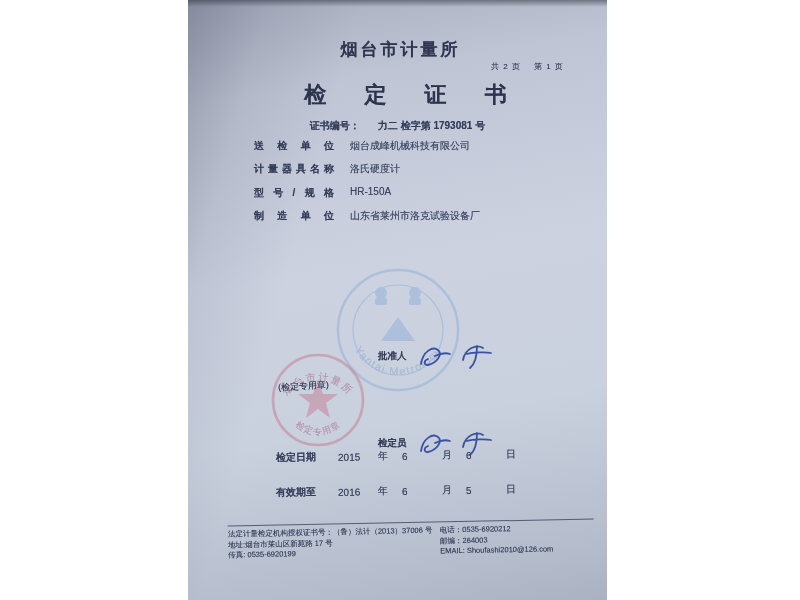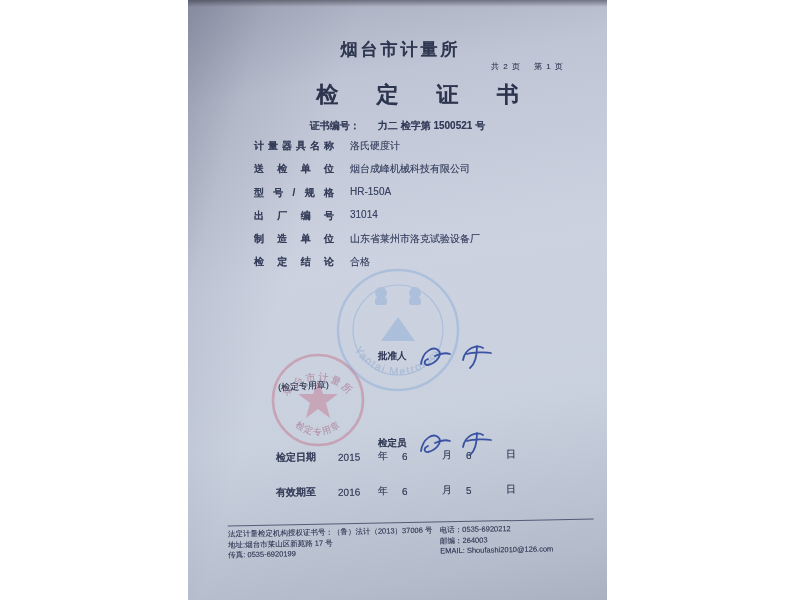--- a/index.html
+++ b/index.html
@@ -15,21 +15,21 @@
       linear-gradient(170deg, #a6acbd 0%, #bfc5d4 16%, #ccd2e0 44%, #c9d0de 68%, #b4bbca 92%, #aab1c0 100%);
     color:#39425e;
   }
   .photo *{text-shadow:0 0 .6px rgba(55,62,92,.55);}
 
   .org-title{position:absolute;top:38px;left:0;width:100%;text-align:center;
     font-size:17px;font-weight:bold;letter-spacing:3px;padding-left:3px;color:#2e3650;}
   .page-info{position:absolute;top:61px;left:303px;display:flex;gap:13px;
     font-size:8px;color:#3a4260;letter-spacing:1px;white-space:nowrap;}
   .cert-title{position:absolute;top:80px;left:0;width:100%;text-align:center;
-    font-size:22px;font-weight:bold;letter-spacing:16px;padding-left:28px;color:#2c344e;}
+    font-size:22px;font-weight:bold;letter-spacing:16px;padding-left:16px;color:#2c344e;}
   .cert-no{position:absolute;top:119px;left:0;width:100%;display:flex;justify-content:center;gap:18px;
     font-size:10px;font-weight:bold;color:#333c58;white-space:nowrap;}
 
   .fields{position:absolute;top:139px;left:66px;}
   .frow{height:23.3px;display:flex;align-items:flex-start;white-space:nowrap;}
   .flabel{display:inline-block;width:80px;text-align:justify;text-align-last:justify;
     font-size:10px;font-weight:600;color:#333c58;}
   .fvalue{margin-left:16px;font-size:10px;color:#3b4464;}
 
   
@@ -68,21 +68,21 @@
 
     <div class="page-info">
       <span>共 2 页</span>
       <span>第 1 页</span>
     </div>
 
     <div class="cert-title">检 定 证 书</div>
 
     <div class="cert-no">
       <span>证书编号：</span>
-      <span>力二 检字第 1500521 号</span>
+      <span>力二 检字第 1793081 号</span>
     </div>
 
     <svg class="watermark" viewBox="0 0 130 130">
       <defs>
         <path id="wmArc" d="M16 70 A 50 50 0 0 0 114 70" fill="none"></path>
       </defs>
       <circle cx="65" cy="65" r="60" fill="none" stroke="#7ba3d6" stroke-width="2.5"></circle>
       <circle cx="65" cy="65" r="45" fill="none" stroke="#7ba3d6" stroke-width="1.2"></circle>
       <g fill="#7ba3d6">
         <circle cx="48" cy="28" r="6"></circle>
@@ -91,42 +91,34 @@
         <rect x="76" y="33" width="12" height="7" rx="2"></rect>
       </g>
       <polygon points="65,52 82,76 48,76" fill="#7ba3d6"></polygon>
       <text font-size="11" fill="#7ba3d6" letter-spacing="1.5" text-anchor="middle">
         <textPath href="#wmArc" startOffset="50%">Yantai Metrology</textPath>
       </text>
     </svg>
 
     <div class="fields">
       <div class="frow">
+        <span class="flabel">送检单位</span>
+        <span class="fvalue">烟台成峰机械科技有限公司</span>
+      </div>
+      <div class="frow">
         <span class="flabel">计量器具名称</span>
         <span class="fvalue">洛氏硬度计</span>
-      </div>
-      <div class="frow">
-        <span class="flabel">送检单位</span>
-        <span class="fvalue">烟台成峰机械科技有限公司</span>
       </div>
       <div class="frow">
         <span class="flabel">型号/规格</span>
         <span class="fvalue">HR-150A</span>
       </div>
       <div class="frow">
-        <span class="flabel">出厂编号</span>
-        <span class="fvalue">31014</span>
-      </div>
-      <div class="frow">
         <span class="flabel">制造单位</span>
         <span class="fvalue">山东省莱州市洛克试验设备厂</span>
-      </div>
-      <div class="frow">
-        <span class="flabel">检定结论</span>
-        <span class="fvalue">合格</span>
       </div>
     </div>
 
     <div class="sigrow" style="top:341px;">
       <span class="siglabel">批准人</span>
       <span class="sig" title="郑军">
         <svg width="82" height="30" viewBox="0 0 82 30" fill="none" stroke="#3a52a3" stroke-width="1.8" stroke-linecap="round">
           <path d="M6 23 C8 10 18 5 23 9 C28 13 22 22 13 24 C9 24.6 8 20 13 18"></path>
           <path d="M20 15 C26 12 32 12 35 13"></path>
           <path d="M48 19 C50 7 62 3 68 7 M52 13 C58 11 72 11 76 12 M62 5 C62 13 60 23 55 27"></path>

